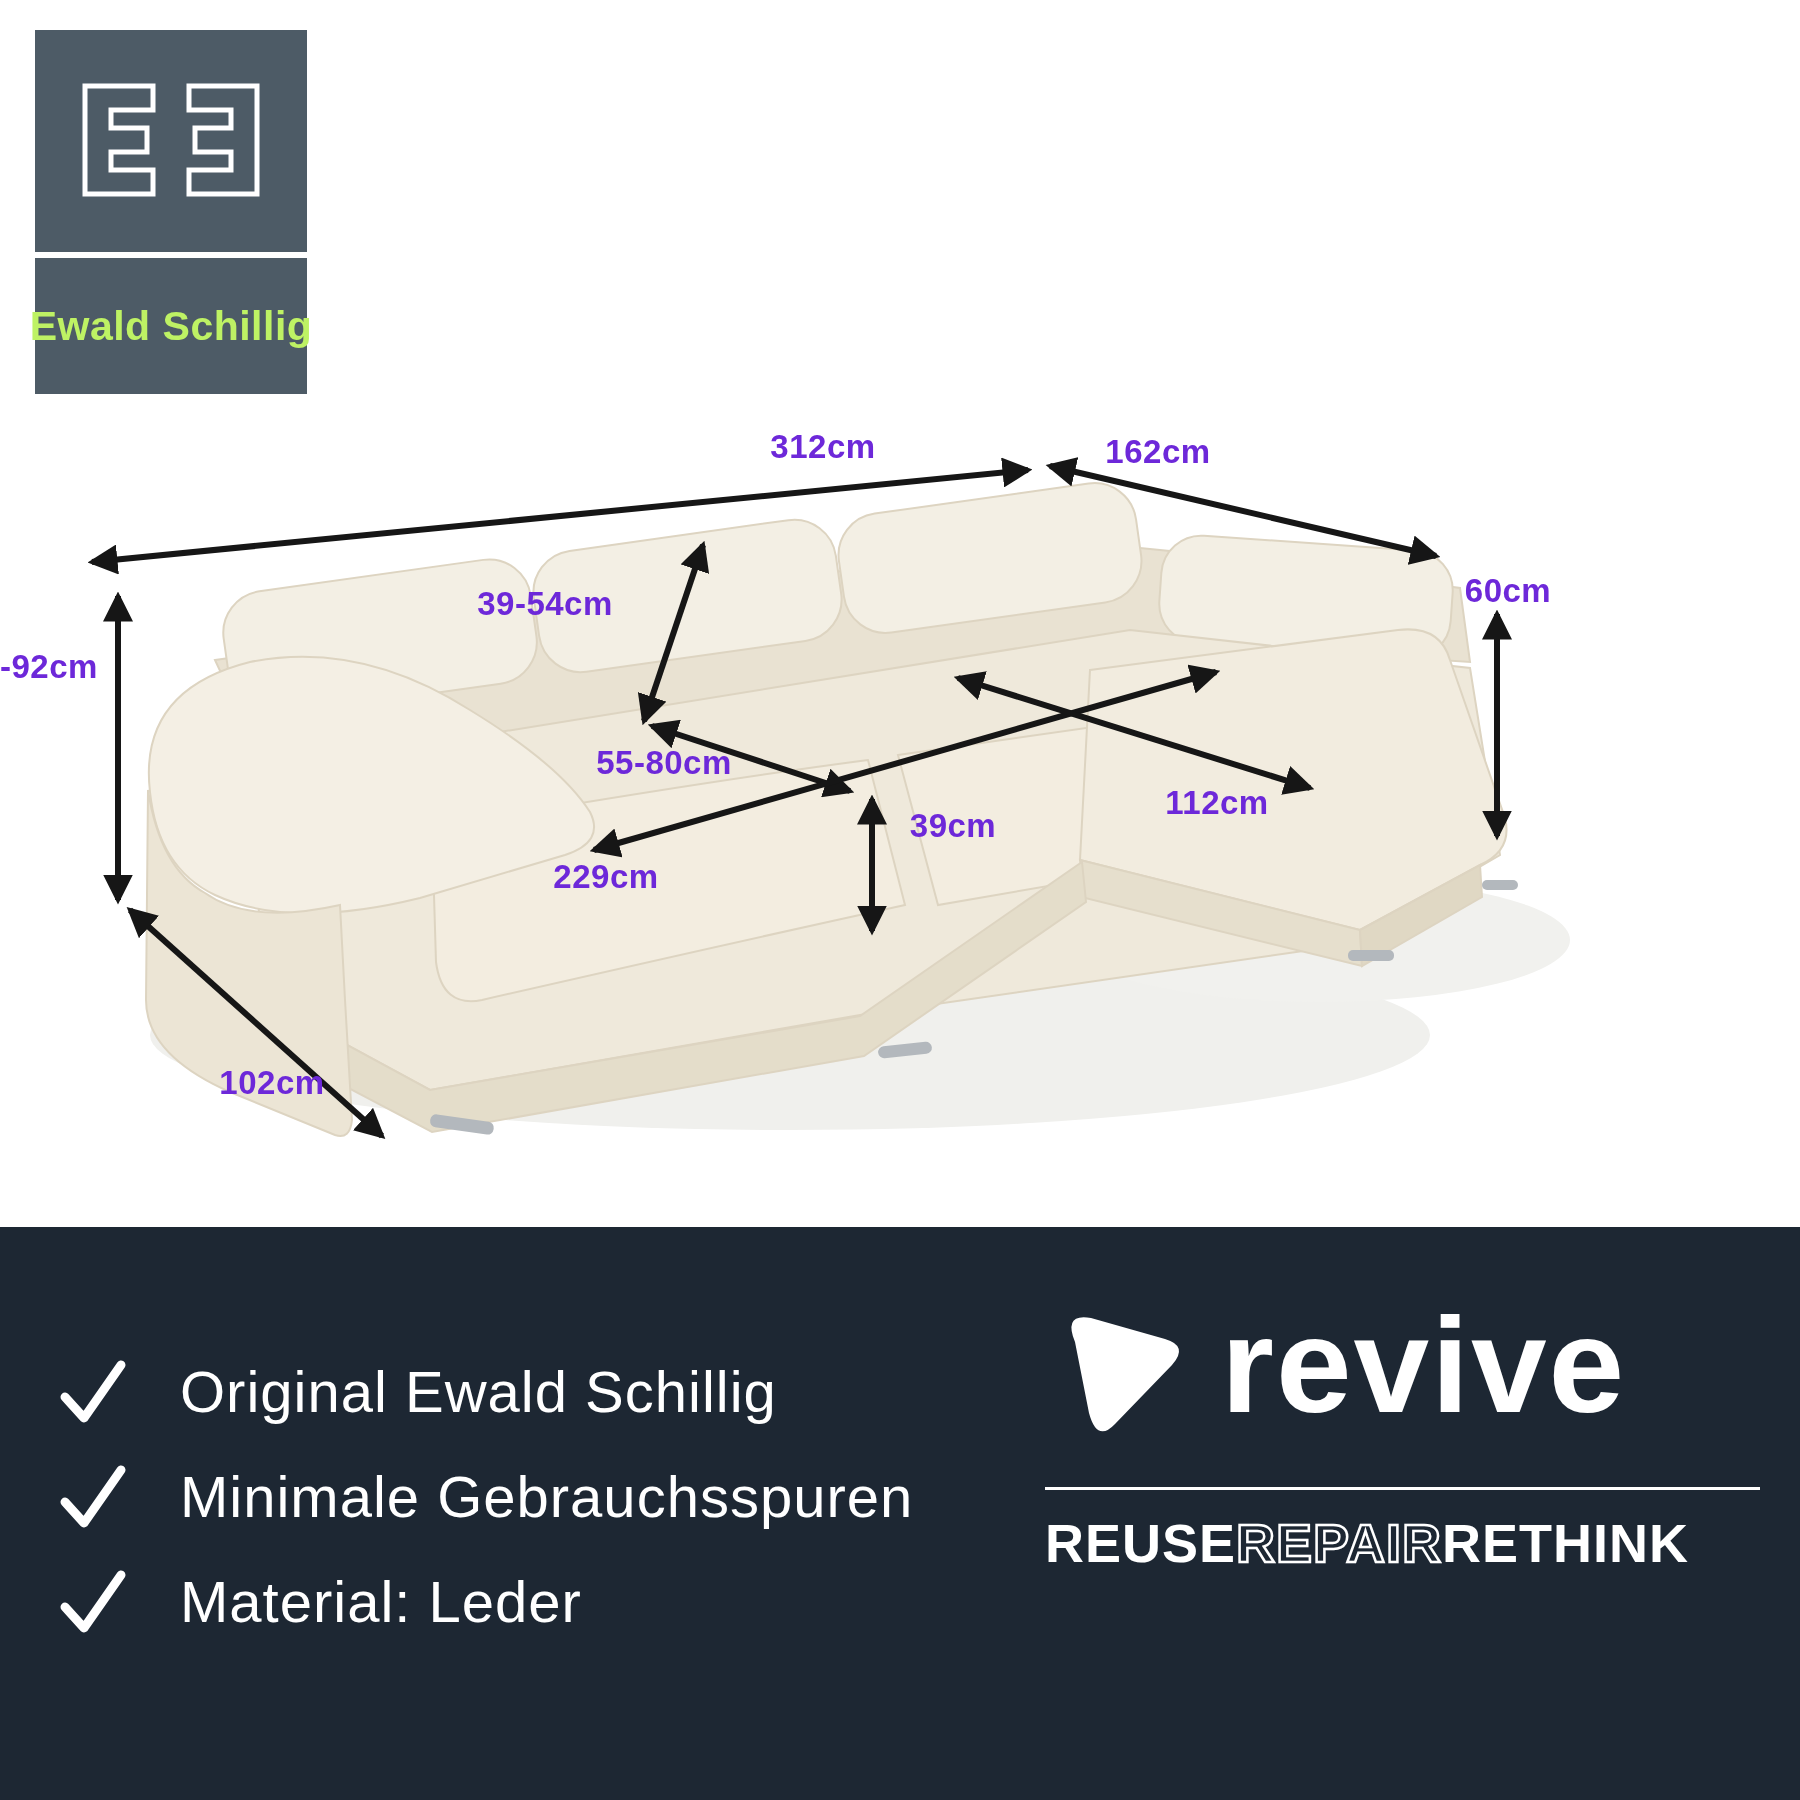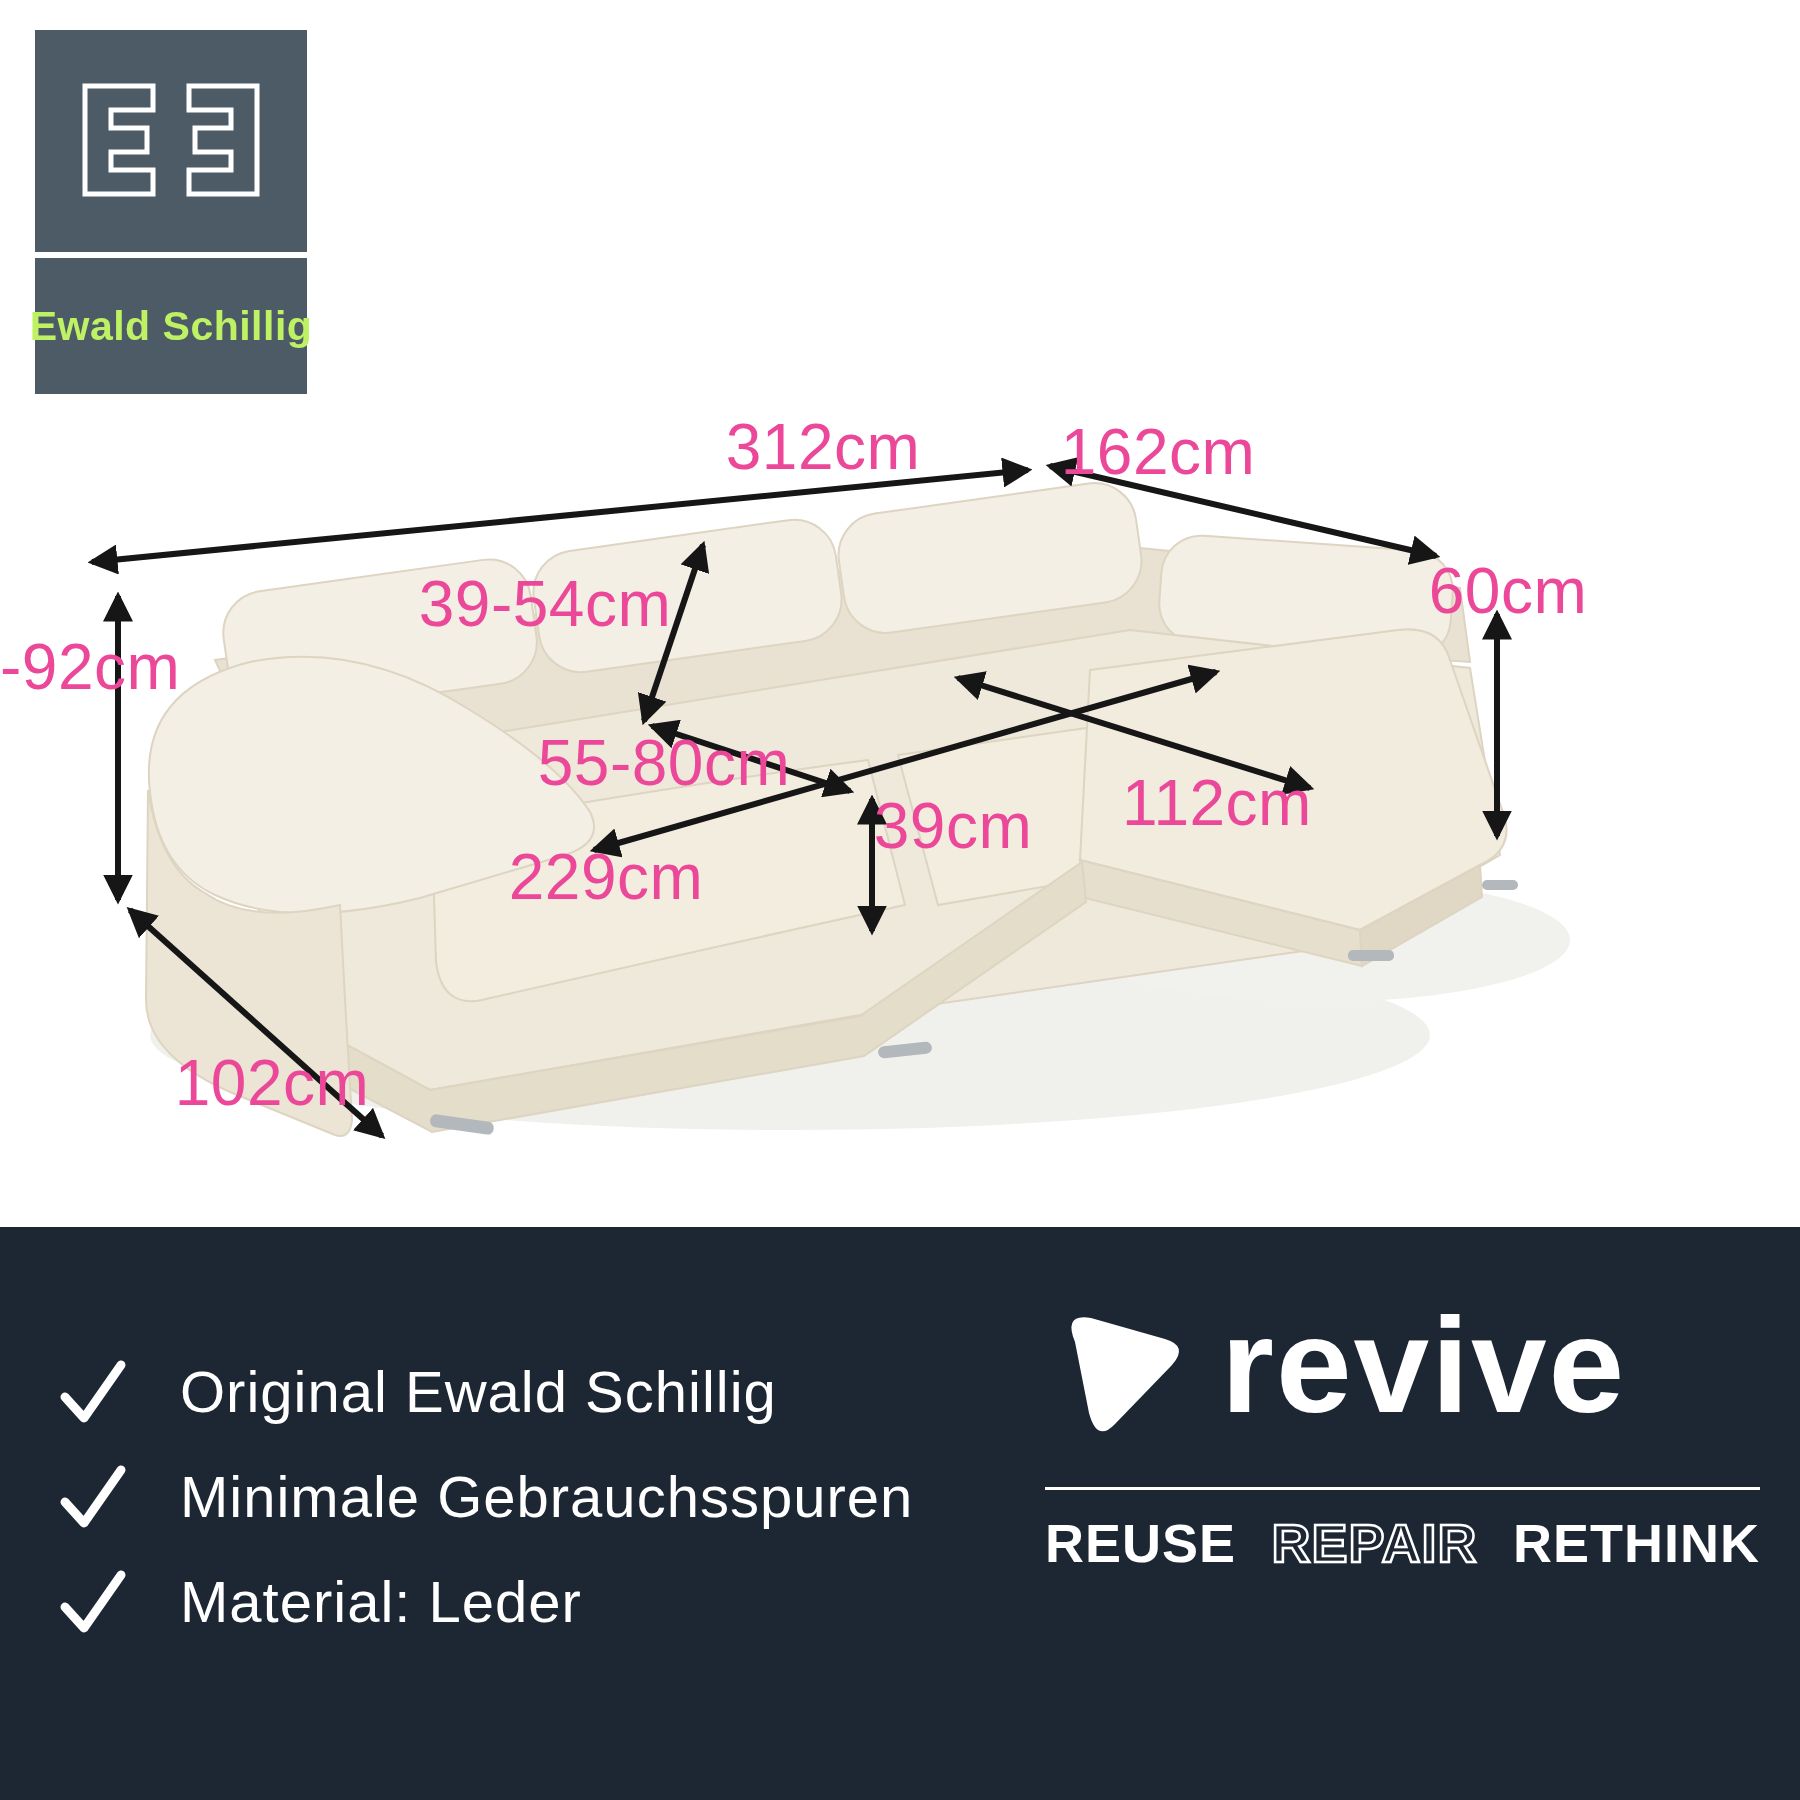--- a/index.html
+++ b/index.html
@@ -17,21 +17,21 @@
     background:#4d5b66;display:flex;align-items:center;justify-content:center;
   }
   .brand-label-box span{
     color:#bef264;font-size:41px;font-weight:bold;letter-spacing:.5px;white-space:nowrap;
   }
   
   .photo-area{position:absolute;inset:0;}
   .photo-area svg{position:absolute;left:0;top:0;}
   .dim{
     position:absolute;transform:translate(-50%,-50%);
-    font-size:64px;letter-spacing:.5px;color:#ec4899;white-space:nowrap;font-weight:400;
+    font-size:33px;letter-spacing:.5px;color:#6d28d9;white-space:nowrap;font-weight:700;
   }
   .dim-left{transform:translate(0,-50%);}
   
   .footer{
     position:absolute;left:0;top:1227px;width:1800px;height:573px;background:#1d2733;
   }
   .features{
     position:absolute;left:52px;top:112px;margin:0;padding:0;list-style:none;
   }
   .features li{
@@ -41,21 +41,21 @@
   .features .feat-text{
     color:#ffffff;font-size:58px;font-weight:400;letter-spacing:1px;white-space:nowrap;
   }
   .revive-wrap{position:absolute;left:1045px;top:70px;width:715px;}
   .revive-row{display:flex;gap:26px;}
   .revive-name{
     color:#ffffff;font-size:136px;font-weight:700;letter-spacing:2px;line-height:1;
   }
   .revive-line{height:3px;background:#ffffff;width:100%;margin-top:40px;}
   .tagline{
-    display:flex;justify-content:space-between;margin-top:22px;
+    display:flex;margin-top:22px;
     color:#ffffff;font-size:54px;font-weight:800;letter-spacing:1px;
   }
   .tagline .outline{
     color:transparent;-webkit-text-stroke:2.5px #ffffff;
   }
 </style>
 </head>
 <body>
 
 <div class="canvas">

